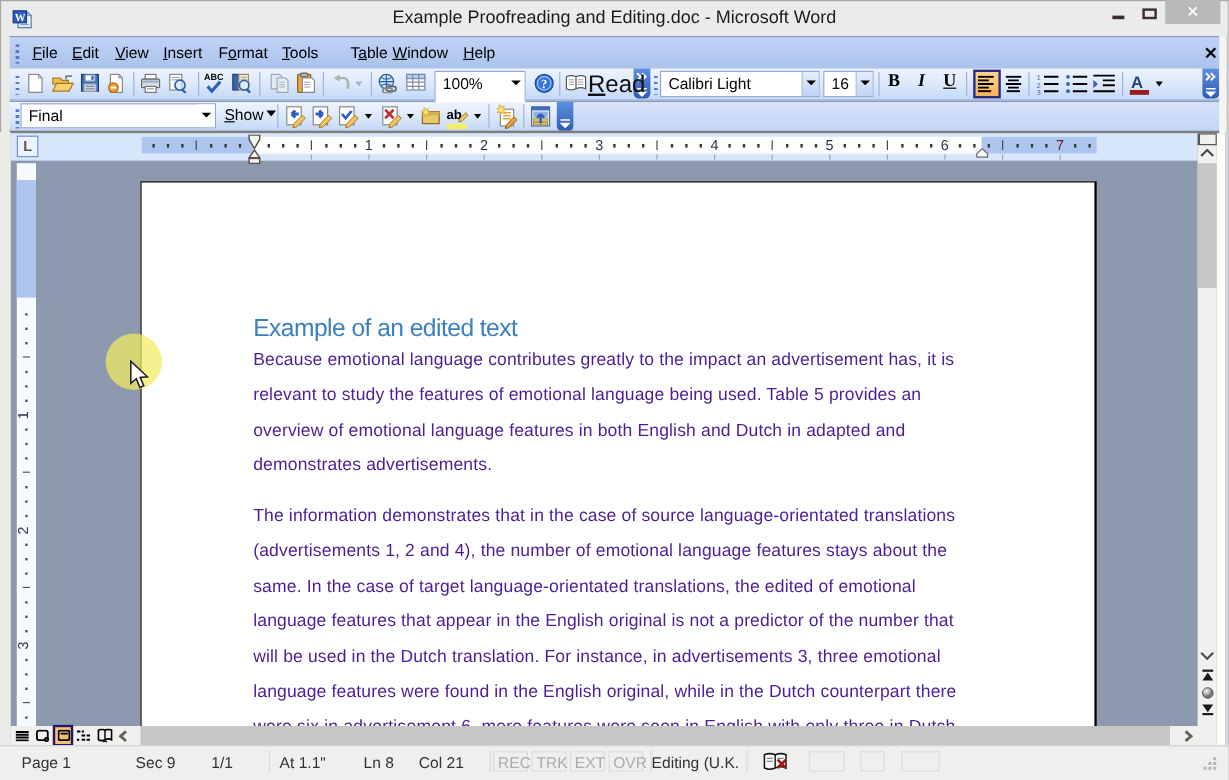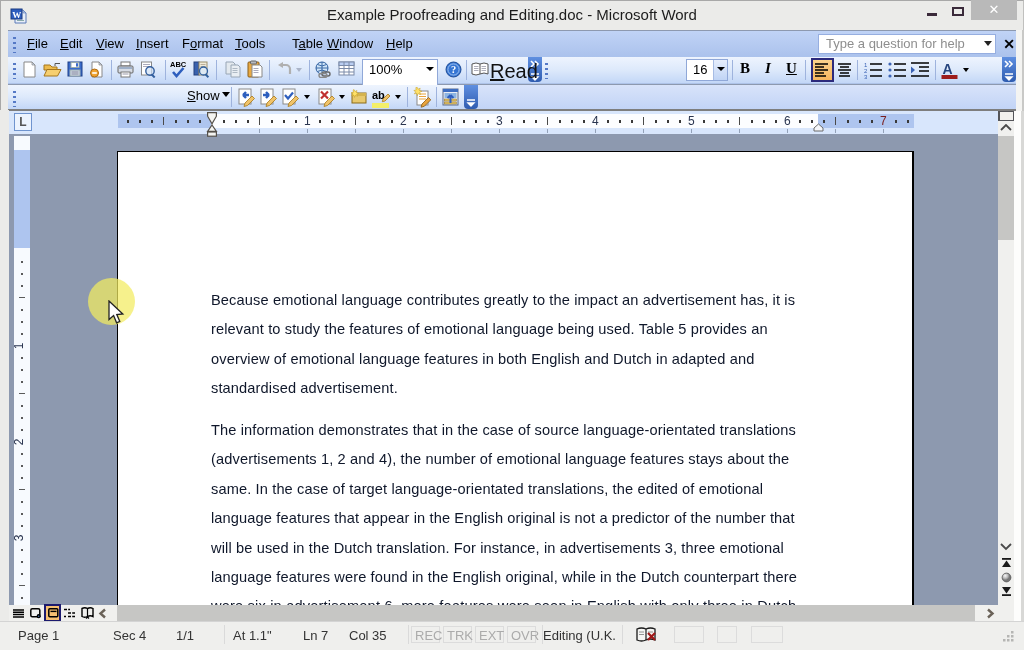--- a/index.html
+++ b/index.html
@@ -46,21 +46,21 @@
 
 #vruler { left:14px; top:136px; width:16px; height:469px; background:#f7fafe; }
 .vtick { position:absolute; width:2px; height:2px; background:#5a5a5a; left:7px; }
 .vtick2 { position:absolute; width:6px; height:1px; background:#5a5a5a; left:5px; }
 .vnum { position:absolute; font-size:12px; color:#2a3550; transform:rotate(-90deg); left:2px; }
 
 
 #docarea { left:9px; top:134px; width:989px; height:471px; background:#8d99af; overflow:hidden; }
 #page { position:absolute; left:108px; top:17px; width:797px; height:520px; background:#fff; border:1px solid #000; border-right:2px solid #000; }
 #heading { position:absolute; left:202px; top:128px; font-size:20.5px; letter-spacing:-0.45px; color:#3a7fbe; }
-.bodyline { position:absolute; left:202px; font-size:14.6px; letter-spacing:0.13px; color:#0f172a; white-space:nowrap; }
+.bodyline { position:absolute; left:202px; font-size:14.6px; letter-spacing:0.13px; color:#4c1d95; white-space:nowrap; }
 
 
 #vscroll { left:998px; top:111px; width:16px; height:494px; background:#f0f0ee; }
 #hscroll { left:9px; top:605px; width:1005px; height:16px; background:#f0f0ee; }
 #rightstrip { left:1014px; top:111px; width:7px; height:510px; background:#fdfdfc; }
 #rightedge { left:1021px; top:111px; width:3px; height:510px; background:#d8d8d6; }
 #leftstrip { left:0; top:110px; width:9px; height:511px; background:#ebebe9; }
 #statusbar { left:0; top:621px; width:1024px; height:29px; background:#efefed; border-top:1px solid #d4d4d4; font-size:13px; color:#333; }
 .sbitem { position:absolute; top:6px; }
 .sbgray { color:#ababab; }
@@ -86,21 +86,20 @@
   <div class="dragdots" style="left:13px"></div>
   <div class="menuitem" style="left:27px"><u>F</u>ile</div>
   <div class="menuitem" style="left:60px"><u>E</u>dit</div>
   <div class="menuitem" style="left:96px"><u>V</u>iew</div>
   <div class="menuitem" style="left:136px"><u>I</u>nsert</div>
   <div class="menuitem" style="left:182px">F<u>o</u>rmat</div>
   <div class="menuitem" style="left:235px"><u>T</u>ools</div>
   <div class="menuitem" style="left:292px">T<u>a</u>ble</div>
   <div class="menuitem" style="left:327px"><u>W</u>indow</div>
   <div class="menuitem" style="left:386px"><u>H</u>elp</div>
-  <div class="abs" id="helpbox">Type a question for help<div class="dd"></div></div>
   <div class="abs" id="help-x">✕</div>
 </div>
 
 <div class="abs" id="toolbar1">
   <div class="dragdots" style="left:13px"></div>
   <div id="t1icons">
       <svg style="position:absolute;left:22px;top:4px" width="15" height="17" viewBox="0 0 15 17">
         <path d="M2,1 h8 l3,3 v12 h-11 z" fill="#fff" stroke="#888"></path>
         <path d="M10,1 l3,3 h-3 z" fill="#cdd9ea" stroke="#888" stroke-width=".7"></path>
       </svg>
@@ -197,20 +196,21 @@
     </div>
   <div class="sep" style="left:111px"></div>
   <div class="sep" style="left:165px"></div>
   <div class="sep" style="left:216px"></div>
   <div class="sep" style="left:269px"></div>
   <div class="sep" style="left:309px"></div>
   <div class="combo" style="left:362px;top:2px;width:76px;height:35px;line-height:20px;padding-left:6px">100%<span class="btn" style="background:#fff;border-left:none"></span></div>
   <div class="sep" style="left:466px"></div>
   <div style="position:absolute;left:490px;top:3px;font-size:20px;color:#111"><u>R</u>ead</div>
   <div class="dragdots" style="left:545px"></div>
+  <div class="combo" style="left:550px;top:2px;width:133px;height:22px;line-height:20px;padding-left:6px">Calibri Light<span class="btn"></span></div>
   <div class="combo" style="left:686px;top:2px;width:42px;height:22px;line-height:20px;padding-left:6px">16<span class="btn"></span></div>
   <div class="sep" style="left:732px"></div>
   <div style="position:absolute;left:740px;top:3px;font-size:15px;font-weight:bold;font-family:'Liberation Serif',serif">B</div>
   <div style="position:absolute;left:765px;top:3px;font-size:15px;font-weight:bold;font-style:italic;font-family:'Liberation Serif',serif">I</div>
   <div style="position:absolute;left:786px;top:3px;font-size:15px;font-weight:bold;text-decoration:underline;font-family:'Liberation Serif',serif">U</div>
   <div class="sep" style="left:805px"></div>
   <div class="sep" style="left:857px"></div>
   <div class="sep" style="left:935px"></div>
     <div style="position:absolute;left:811px;top:1px;width:23px;height:24px;background:linear-gradient(#fbd38d,#f6b45e);border:2px solid #2c2a7c"></div>
     <svg style="position:absolute;left:815px;top:6px" width="15" height="14" viewBox="0 0 15 14">
@@ -241,20 +241,21 @@
     </svg>
     <div style="position:absolute;left:963px;top:11px;width:0;height:0;border:3.5px solid transparent;border-top:4.5px solid #000"></div>
     <div class="chev" style="left:1002px;top:0px"><svg width="14" height="25" viewBox="0 0 14 25">
         <path d="M3,4 l3,3 l-3,3 M7,4 l3,3 l-3,3" stroke="#fff" stroke-width="1.6" fill="none"></path>
         <path d="M3,17 h8 M4,20 l3,3 l3,-3 z" stroke="#fff" stroke-width="1.3" fill="#fff"></path>
       </svg></div>
 </div>
 
 <div class="abs" id="toolbar2">
   <div class="dragdots" style="left:13px"></div>
+  <div class="combo" style="left:17px;top:1px;width:163px;height:21px;line-height:19px;padding-left:6px">Final<span class="btn" style="background:#fff;border-left:none"></span></div>
   <div style="position:absolute;left:187px;top:3px;font-size:13px;color:#000"><u>S</u>how<span style="display:inline-block;margin-left:2px;width:0;height:0;border:4px solid transparent;border-top:5px solid #000;vertical-align:middle"></span></div>
   <div class="sep" style="left:231px;top:2px"></div>
   <div id="t2icons">
       <svg style="position:absolute;left:237px;top:2px" width="18" height="20" viewBox="0 0 18 20">
         <rect x="2" y="2" width="12" height="15" fill="#fff" stroke="#8a8a8a"></rect>
         <path d="M12,8 h-6 M6,8 l3,-3 M6,8 l3,3" stroke="#2e5fbe" stroke-width="2.4" fill="none"></path>
         <path d="M8,16 l7,-7 l2.5,2.5 l-7,7 l-3.5,1 z" fill="#f0c36a" stroke="#a87818" stroke-width=".8"></path>
       </svg>
       <svg style="position:absolute;left:259px;top:2px" width="18" height="20" viewBox="0 0 18 20">
         <rect x="2" y="2" width="12" height="15" fill="#fff" stroke="#8a8a8a"></rect>
@@ -401,25 +402,26 @@
       <div class="htick" style="left:741px"></div>
       <div class="htick" style="left:753px"></div>
       <div class="hnum" style="left:762px;color:#7a2020">7</div>
       <div class="htick" style="left:777px"></div>
       <div class="htick" style="left:789px"></div>
     </div>
 </div>
 
 <div class="abs" id="docarea">
   <div id="page"></div>
+  <div id="heading">Example of an edited text</div>
   <div id="bodylines">
       <div class="bodyline" style="top:158px">Because emotional language contributes greatly to the impact an advertisement has, it is</div>
       <div class="bodyline" style="top:187.4px">relevant to study the features of emotional language being used. Table 5 provides an</div>
       <div class="bodyline" style="top:216.8px">overview of emotional language features in both English and Dutch in adapted and</div>
-      <div class="bodyline" style="top:246.2px">standardised advertisement.</div>
+      <div class="bodyline" style="top:246.2px">demonstrates advertisements.</div>
       <div class="bodyline" style="top:288px">The information demonstrates that in the case of source language-orientated translations</div>
       <div class="bodyline" style="top:317.4px">(advertisements 1, 2 and 4), the number of emotional language features stays about the</div>
       <div class="bodyline" style="top:346.8px">same. In the case of target language-orientated translations, the edited of emotional</div>
       <div class="bodyline" style="top:376.2px">language features that appear in the English original is not a predictor of the number that</div>
       <div class="bodyline" style="top:405.6px">will be used in the Dutch translation. For instance, in advertisements 3, three emotional</div>
       <div class="bodyline" style="top:435px">language features were found in the English original, while in the Dutch counterpart there</div>
       <div class="bodyline" style="top:464.4px;letter-spacing:0.18px">were six in advertisement 6, more features were seen in English with only three in Dutch</div>
     </div>
 </div>
 
@@ -525,25 +527,25 @@
   </div>
 
 <div class="abs" id="statusbar">
   <div style="position:absolute;left:224px;top:3px;width:1px;height:19px;background:#dadada"></div>
     <div style="position:absolute;left:408px;top:3px;width:1px;height:19px;background:#dadada"></div>
     <div style="position:absolute;left:411px;top:4px;width:29px;height:17px;border:1px solid #dcdcdc"></div>
     <div style="position:absolute;left:443px;top:4px;width:29px;height:17px;border:1px solid #dcdcdc"></div>
     <div style="position:absolute;left:475px;top:4px;width:29px;height:17px;border:1px solid #dcdcdc"></div>
     <div style="position:absolute;left:507px;top:4px;width:29px;height:17px;border:1px solid #dcdcdc"></div>
     <div class="sbitem" style="left:18px">Page 1</div>
-  <div class="sbitem" style="left:113px">Sec 4</div>
+  <div class="sbitem" style="left:113px">Sec 9</div>
   <div class="sbitem" style="left:176px">1/1</div>
   <div class="sbitem" style="left:233px">At 1.1"</div>
-  <div class="sbitem" style="left:303px">Ln 7</div>
-  <div class="sbitem" style="left:349px">Col 35</div>
+  <div class="sbitem" style="left:303px">Ln 8</div>
+  <div class="sbitem" style="left:349px">Col 21</div>
   <div class="sbitem sbgray" style="left:415px">REC</div>
   <div class="sbitem sbgray" style="left:447px">TRK</div>
   <div class="sbitem sbgray" style="left:479px">EXT</div>
   <div class="sbitem sbgray" style="left:511px">OVR</div>
   <div class="sbitem" style="left:543px">Editing (U.K.</div>
     <svg style="position:absolute;left:635px;top:4px" width="23" height="17" viewBox="0 0 23 17">
       <path d="M2,3 q4.5,-2 9,0 q4.5,-2 9,0 v11 q-4.5,-2 -9,0 q-4.5,2 -9,0 z" fill="#f6f6f4" stroke="#1a1a1a" stroke-width="1.3"></path>
       <path d="M11,3 v11" stroke="#1a1a1a" stroke-width="1.2"></path>
       <path d="M4,6 h5 M4,8.5 h5 M13,6 h5" stroke="#888" stroke-width=".9"></path>
       <path d="M13,7 l7,7 M20,7 l-7,7" stroke="#a01818" stroke-width="2.2"></path>

